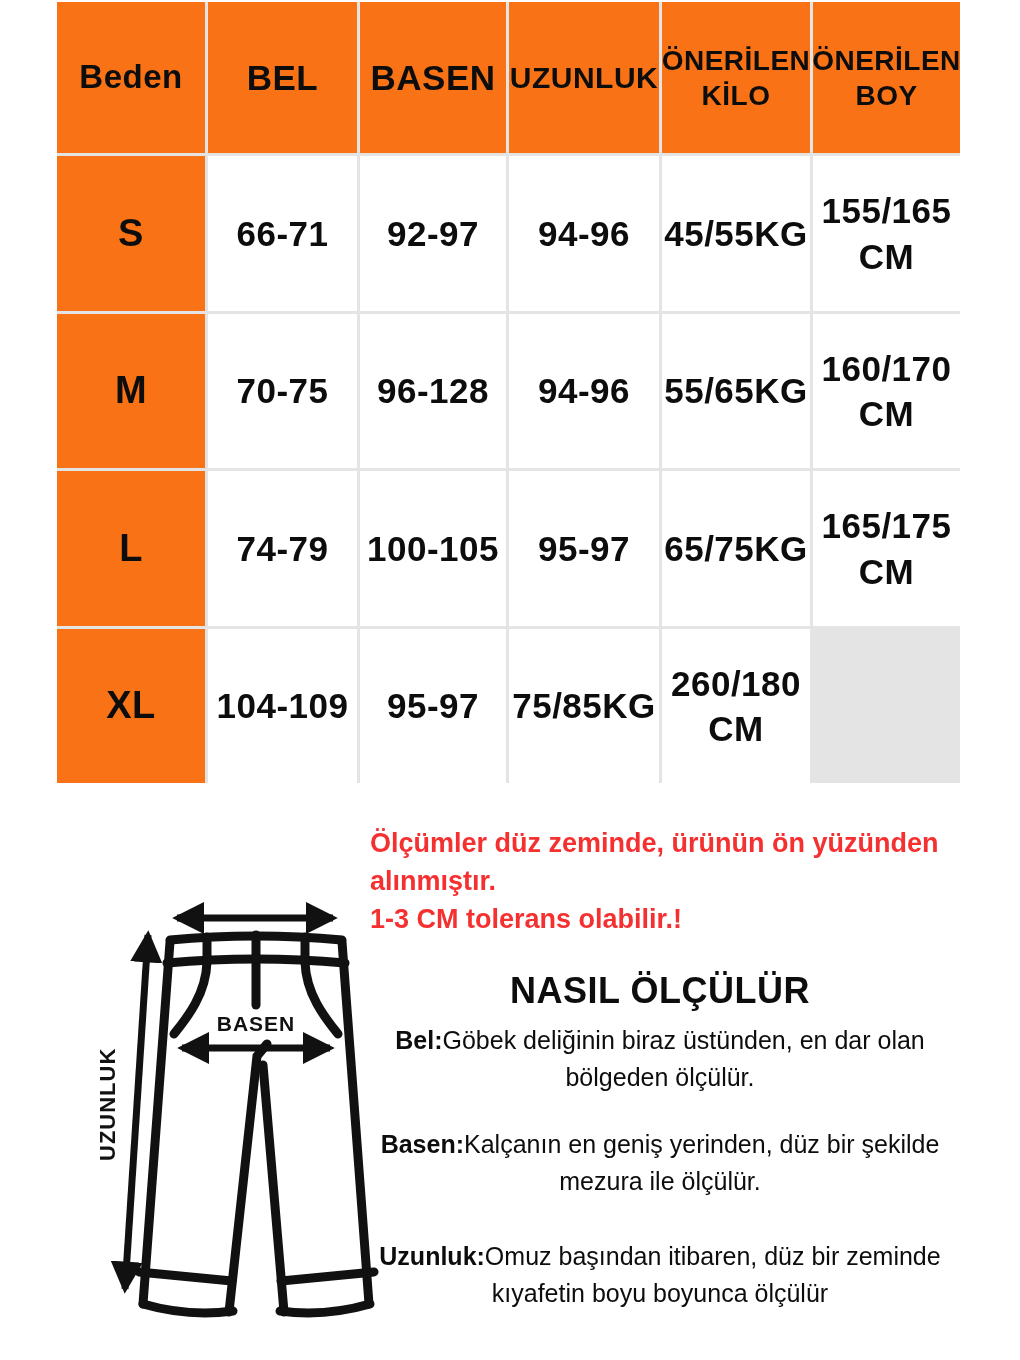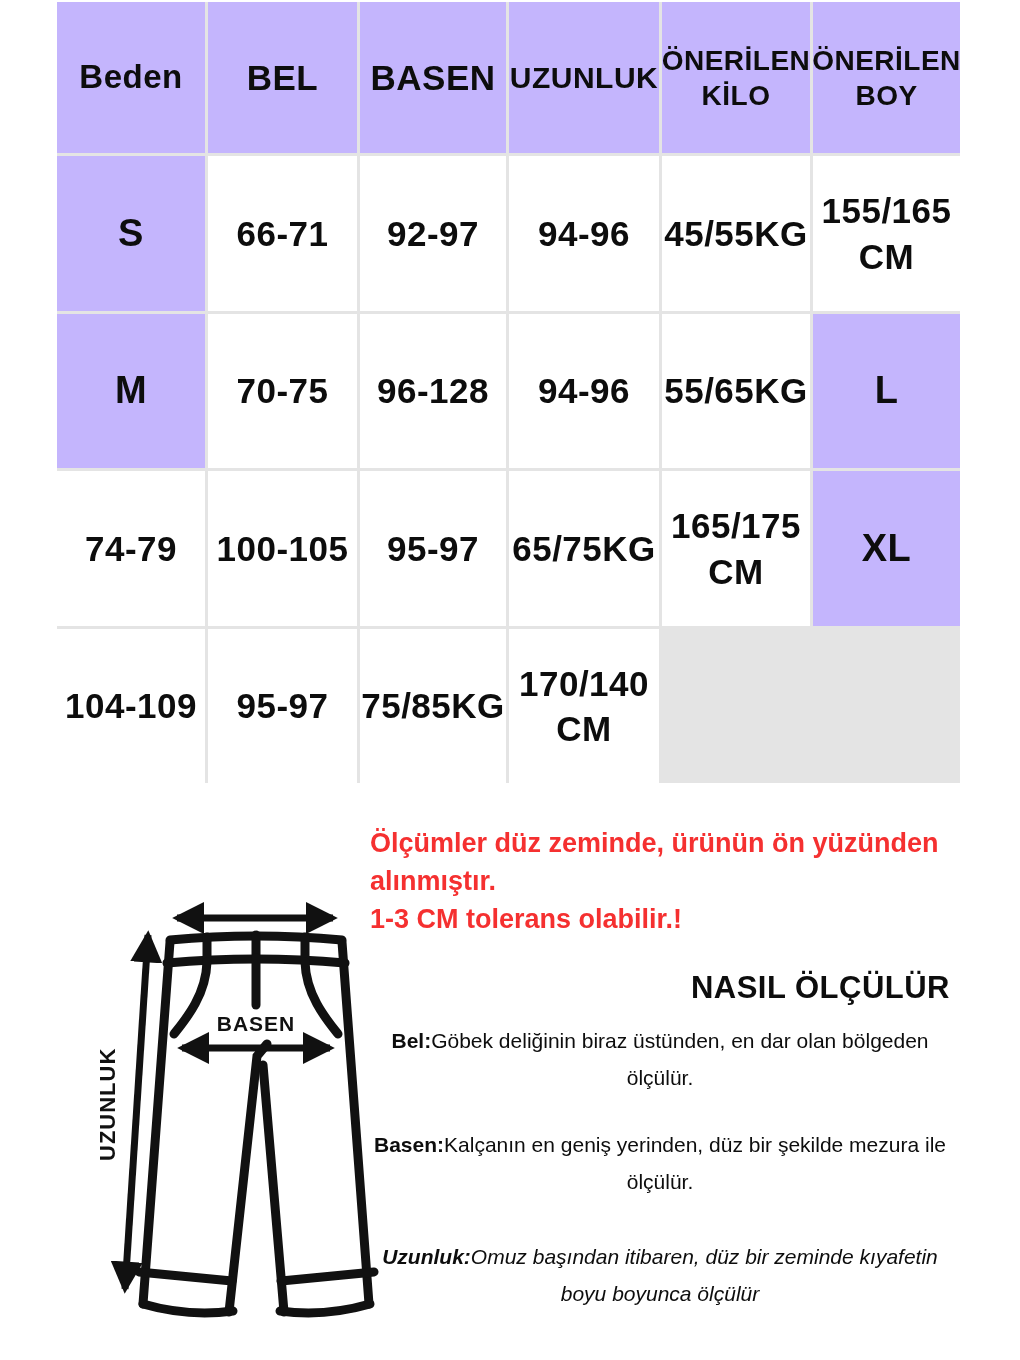--- a/index.html
+++ b/index.html
@@ -15,46 +15,46 @@
     grid-template-rows: 151px 155px 154px 155px 154px;
     gap: 3px;
     background: #e4e4e4;
   }
   .cell {
     display: flex; align-items: center; justify-content: center;
     text-align: center; background: #ffffff;
     font-weight: bold; font-size: 35px; letter-spacing: 0.5px;
     line-height: 1.3; white-space: nowrap;
   }
-  .cell.gray { background: #c4b5fd; }
+  .cell.gray { background: #f97316; }
   .hdr { font-size: 35px; }
   .hdr-beden { font-size: 33px; }
   .hdr-uzunluk { font-size: 30px; }
   .hdr-two { font-size: 28px; white-space: normal; line-height: 1.25; padding: 0 12px; }
   .size-label { font-size: 38px; }
   .cell-wrap { white-space: normal; padding: 0 6px; }
 
   
   .warning {
     position: absolute; left: 370px; top: 824px; width: 580px;
     text-align: left; color: #f53030;
     font-weight: bold; font-size: 27px; line-height: 38px;
   }
   .howto-title {
     position: absolute; left: 370px; top: 970px; width: 580px;
-    text-align: right; font-weight: 800; font-size: 31px; letter-spacing: 0.5px;
+    text-align: center; font-weight: 800; font-size: 36px; letter-spacing: 0.5px;
   }
   .howto-item {
     position: absolute; left: 362px; width: 596px;
-    text-align: center; font-size: 21px; line-height: 37px; font-weight: 500;
+    text-align: center; font-size: 25px; line-height: 37px; font-weight: 500;
   }
   .howto-item b { font-weight: 800; }
   .item-bel     { top: 1022px; }
   .item-basen   { top: 1126px; }
-  .item-uzunluk { top: 1238px; font-style: italic; }
+  .item-uzunluk { top: 1238px; }
 
   
   .diagram { position: absolute; left: 85px; top: 893px; width: 320px; height: 447px; }
   .diagram svg { width: 100%; height: 100%; }
   .diagram text {
     font-family: "Liberation Sans", "DejaVu Sans", sans-serif;
     font-weight: bold; fill: #111111;
   }
 </style>
 </head>
@@ -74,33 +74,34 @@
   <div class="cell">92-97</div>
   <div class="cell">94-96</div>
   <div class="cell">45/55KG</div>
   <div class="cell cell-wrap">155/165 CM</div>
 
   <div class="cell gray size-label">M</div>
   <div class="cell">70-75</div>
   <div class="cell">96-128</div>
   <div class="cell">94-96</div>
   <div class="cell">55/65KG</div>
+  <div class="cell cell-wrap">160/170 CM</div>
 
   <div class="cell gray size-label">L</div>
   <div class="cell">74-79</div>
   <div class="cell">100-105</div>
   <div class="cell">95-97</div>
   <div class="cell">65/75KG</div>
   <div class="cell cell-wrap">165/175 CM</div>
 
   <div class="cell gray size-label">XL</div>
   <div class="cell">104-109</div>
   <div class="cell">95-97</div>
   <div class="cell">75/85KG</div>
-  <div class="cell cell-wrap">170/140 CM</div>
+  <div class="cell cell-wrap">260/180 CM</div>
 </div>
 
 <div class="warning">
   <div>Ölçümler düz zeminde, ürünün ön yüzünden</div>
   <div>alınmıştır.</div>
   <div>1-3 CM tolerans olabilir.!</div>
 </div>
 
 <div class="howto-title">NASIL ÖLÇÜLÜR</div>
 

